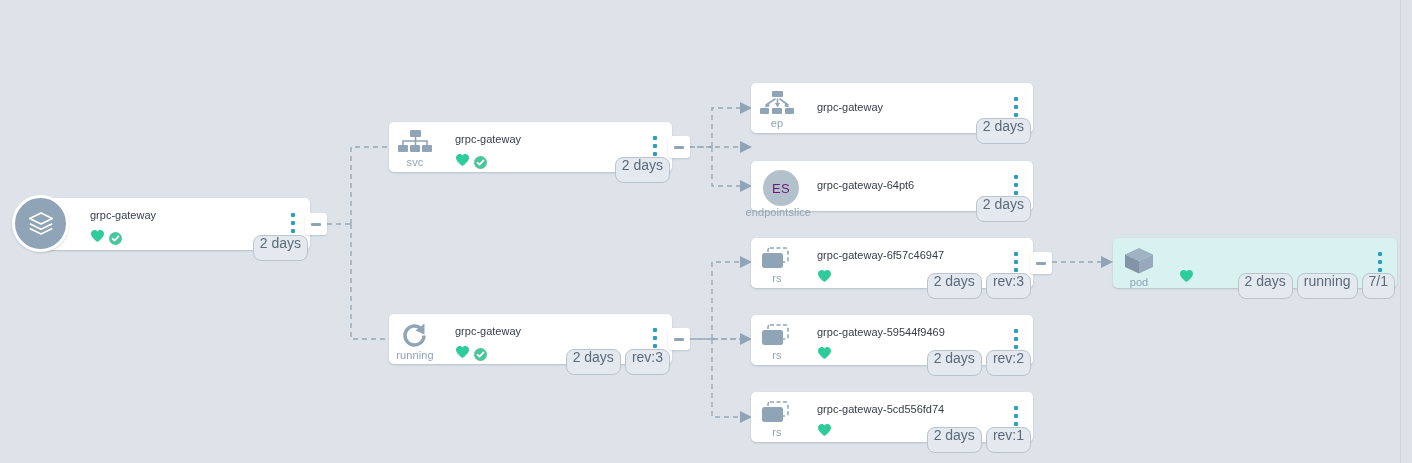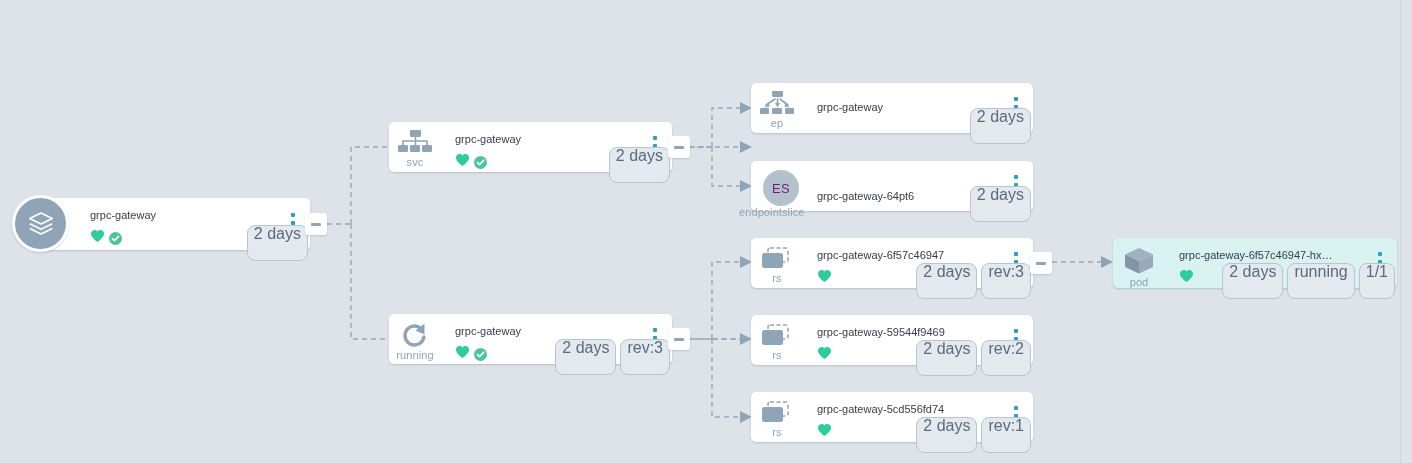--- a/index.html
+++ b/index.html
@@ -28,21 +28,21 @@
   .icon-wrap{
     position:absolute;left:2px;top:8px;
     width:48px;text-align:center;
     color:#8fa4b6;
   }
   .icon-wrap svg{display:block;margin:0 auto;}
   .kind{
     font-size:11px;color:#8fa4b6;line-height:11px;margin-top:1px;
     letter-spacing:.1px;white-space:nowrap;
   }
-  .kind.wide{position:absolute;left:-12px;width:72px;text-align:left;}
+  .kind.wide{position:absolute;left:-12px;width:72px;text-align:right;}
 
   .title{
     position:absolute;left:66px;top:11px;
     font-size:11px;color:#363c4a;
     white-space:nowrap;overflow:hidden;text-overflow:ellipsis;
     max-width:178px;
   }
   .node.wide .title{max-width:200px;}
   .status{
     position:absolute;left:66px;top:31px;
@@ -60,22 +60,22 @@
   }
   .kebab i:last-child{margin-bottom:0;}
 
   
   .badges{
     position:absolute;right:2px;bottom:-11px;
     display:flex;gap:4px;
   }
   .badge{
     background:#e3e9ee;border:1px solid #b9c4cf;border-radius:8px;
-    font-size:16px;color:#5b6b7c;line-height:13px;
-    padding:1px 6px 20px 6px;white-space:nowrap;
+    font-size:14px;color:#5b6b7c;line-height:13px;
+    padding:1px 6px 10px 6px;white-space:nowrap;
   }
 
   
   .collapse{
     position:absolute;width:22px;height:22px;background:#fff;
     border-radius:3px;box-shadow:0 1px 2px rgba(45,62,80,.18);
     cursor:pointer;
   }
   .collapse::after{
     content:"";position:absolute;left:6px;top:10px;
@@ -288,21 +288,21 @@
       </div>
     </div>
   </div>
 
   <div class="node" style="left:751px;top:161px;width:282px;height:50px;">
     <div class="inner">
       <div class="es-avatar">
         <span>ES</span>
       </div>
       <div class="kind wide" style="top:45px;">endpointslice</div>
-      <div class="title" style="top:29px;">grpc-gateway-64pt6</div>
+      <div class="title" style="top:18px;">grpc-gateway-64pt6</div>
       <div class="kebab">
           <i></i>
           <i></i>
           <i></i>
         </div>
       <div class="badges">
         <span class="badge">2 days</span>
       </div>
     </div>
   </div>
@@ -404,34 +404,33 @@
   <div class="node selected wide" style="left:1113px;top:238px;width:284px;height:50px;">
     <div class="inner">
       <div class="icon-wrap">
         <svg width="32" height="30" viewBox="0 0 32 30">
           <polygon points="16,2 30,8.5 16,15 2,8.5" fill="#9fb2c2"></polygon>
           <polygon points="2,8.5 16,15 16,27.5 2,21" fill="#8295a8"></polygon>
           <polygon points="30,8.5 16,15 16,27.5 30,21" fill="#97a9bb"></polygon>
         </svg>
         <div class="kind">pod</div>
       </div>
-      <div class="title">grpc-gateway-6f57c46947-hx…</div>
       <div class="status">
         <span>
           <svg width="15" height="14" viewBox="0 0 16 15">
               <path d="M8 14S1 9.5 1 5.2C1 2.8 2.9 1 5.1 1 6.4 1 7.5 1.7 8 2.6 8.5 1.7 9.6 1 10.9 1 13.1 1 15 2.8 15 5.2 15 9.5 8 14 8 14z" fill="#2ecc9b"></path>
             </svg>
         </span>
       </div>
       <div class="kebab">
           <i></i>
           <i></i>
           <i></i>
         </div>
       <div class="badges">
         <span class="badge">2 days</span>
         <span class="badge">running</span>
-        <span class="badge">1/1</span>
+        <span class="badge">7/1</span>
       </div>
     </div>
   </div>
 
 </div>
 
 </body></html>

